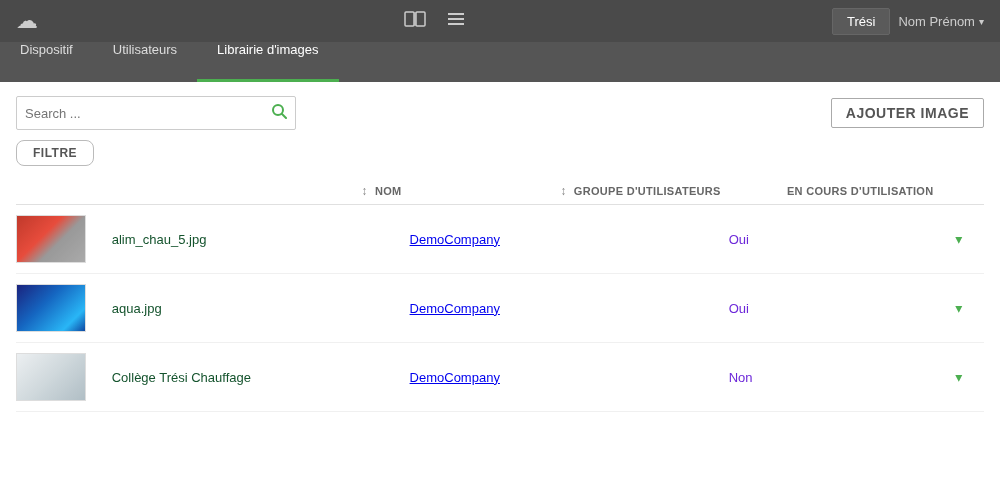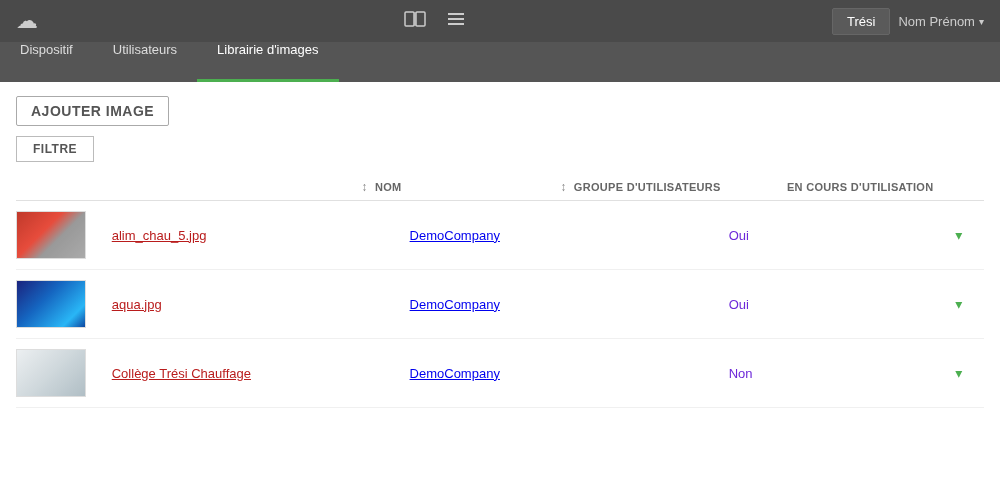--- a/index.html
+++ b/index.html
@@ -121,21 +121,21 @@
     }
     .filter-btn {
       background: #fff;
       border: 1px solid #bbb;
       color: #555;
       padding: 5px 16px;
       font-size: 12px;
       cursor: pointer;
       font-weight: bold;
       letter-spacing: 0.5px;
-      border-radius: 0;
+      border-radius: 8px;
     }
 
     
     .table-wrap {
       flex: 1;
       overflow-y: auto;
       position: relative;
     }
     table {
       width: 100%;
@@ -163,23 +163,22 @@
     td {
       padding: 10px 8px 10px 0;
       font-size: 13px;
       vertical-align: middle;
     }
     td.col-thumbnail {
       width: 90px;
       padding-left: 0;
     }
     td.col-name {
-      color: #b91c1c;
-      cursor: pointer;
-      text-decoration: underline;
+      color: #14532d;
+      cursor: pointer;
     }
     td.col-status { color: #6d28d9; margin-top: 20px; }
     td.col-action { text-align: center; }
 
     
     .thumb-placeholder {
       width: 70px;
       height: 48px;
       display: flex;
       align-items: center;
@@ -261,20 +260,29 @@
     <span>Utilisateurs</span>
   </div>
   <div class="subnav-item active">
     <span>Librairie d'images</span>
   </div>
 </div>
 
 <div class="content">
 
   <div class="search-row">
+    <div class="search-box">
+      <input type="text" value="" placeholder="Search ..." style="">
+      <button class="search-icon-btn">
+        <svg width="16" height="16" viewBox="0 0 16 16" fill="none" xmlns="http://www.w3.org/2000/svg">
+          <circle cx="7" cy="7" r="5" stroke="#4caf50" stroke-width="2"></circle>
+          <line x1="11" y1="11" x2="15" y2="15" stroke="#4caf50" stroke-width="2" stroke-linecap="round"></line>
+        </svg>
+      </button>
+    </div>
     <button class="add-image-btn">AJOUTER IMAGE</button>
   </div>
 
   <div class="filter-row">
     <button class="filter-btn">FILTRE</button>
   </div>
 
   <div class="table-wrap">
     <table>
       <thead>

